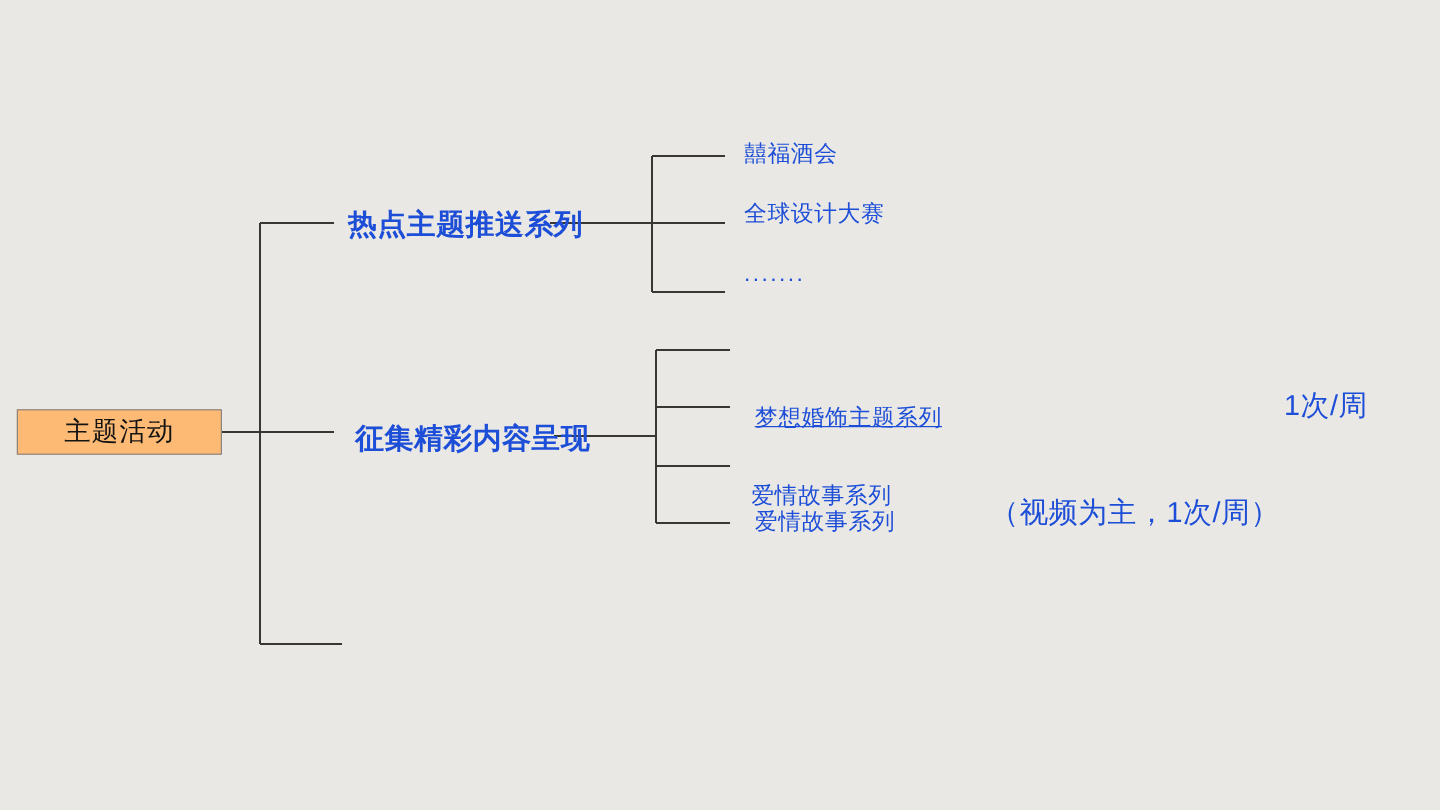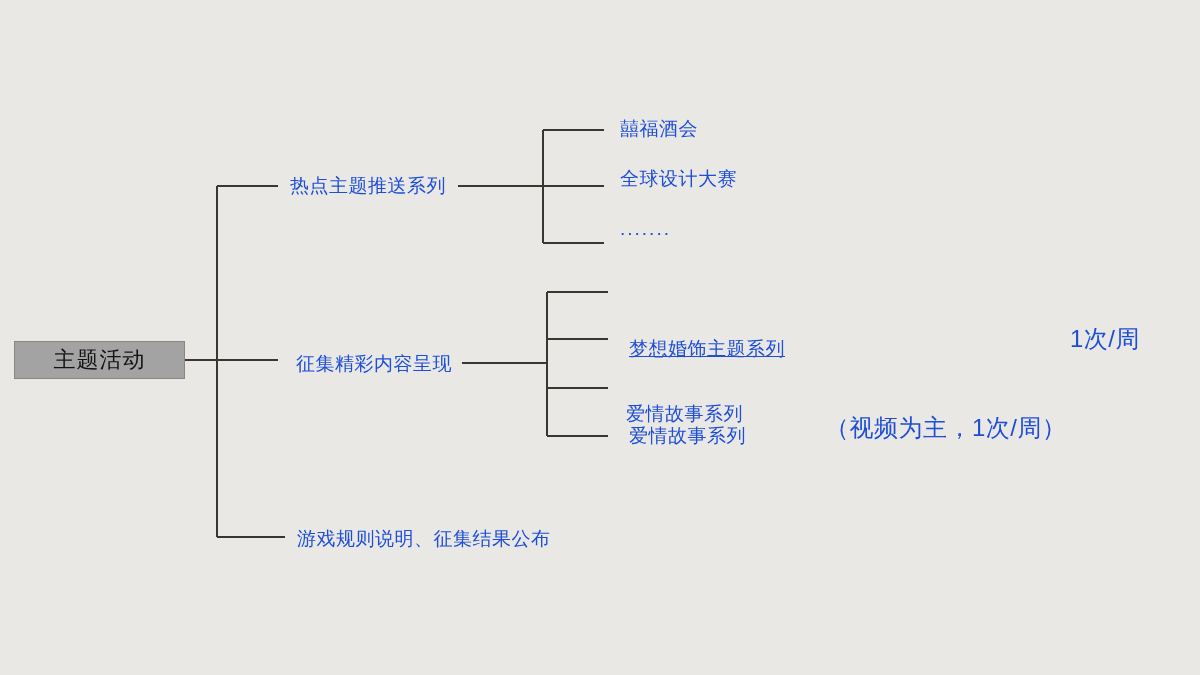--- a/index.html
+++ b/index.html
@@ -29,40 +29,41 @@
     height: 675px;
     pointer-events: none;
   }
   
   .root-node {
     position: absolute;
     left: 14px;
     top: 341px;
     width: 171px;
     height: 38px;
-    background: #a3a3a3;
+    background: #fdba74;
     border: 1.5px solid #8a8782;
     box-sizing: border-box;
     display: flex;
     align-items: center;
     justify-content: center;
     font-size: 22px;
     letter-spacing: 1px;
     color: #131313;
   }
   
   .lbl {
     position: absolute;
     white-space: nowrap;
     line-height: 1;
     color: #1d4ed8;
   }
   .branch-label {
-    font-size: 19px;
+    font-size: 24px;
     letter-spacing: 0.5px;
+    font-weight: bold;
   }
   .leaf-label {
     font-size: 19px;
     letter-spacing: 0.5px;
   }
   .note-label {
     font-size: 24px;
     letter-spacing: 0.5px;
   }
   .ellipsis-label {
@@ -108,21 +109,20 @@
   </svg>
 
   <div class="root-node">
     <span>主题活动</span>
   </div>
 
   <div class="lbl branch-label" style="left:290px; top:176px;">热点主题推送系列</div>
 
   <div class="lbl branch-label" style="left:296px; top:354px;text-align:center;">征集精彩内容呈现</div>
 
-  <div class="lbl branch-label" style="left:297px; top:529px;">游戏规则说明、征集结果公布</div>
 
   <div class="lbl leaf-label" style="left:620px; top:119px;">囍福酒会</div>
 
   <div class="lbl leaf-label" style="left:620px; top:169px;">全球设计大赛</div>
 
   <div class="lbl ellipsis-label" style="left:620px; top:219px;">.......</div>
 
 
   <div class="lbl leaf-label" style="left:629px; top:339px;text-decoration:underline;">梦想婚饰主题系列</div>
 

